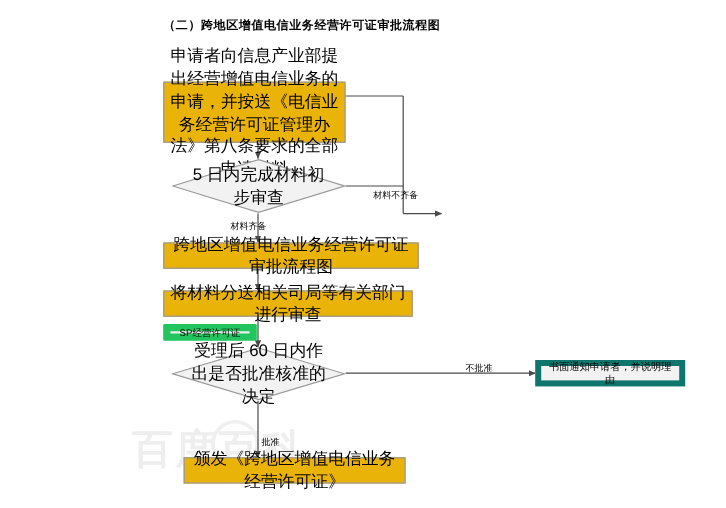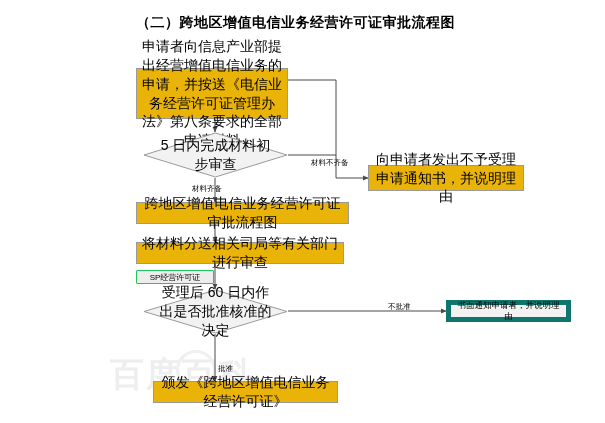--- a/index.html
+++ b/index.html
@@ -11,21 +11,21 @@
     width: 605px;
     height: 423px;
     position: relative;
     font-family: "Liberation Sans", "DejaVu Sans", sans-serif;
     overflow: hidden;
   }
   #page-title {
     position: absolute;
     left: 136px;
     top: 14px;
-    font-size: 14px;
+    font-size: 10px;
     font-weight: bold;
     color: #000;
     letter-spacing: 0.5px;
     white-space: nowrap;
   }
   .diagram {
     position: absolute;
     left: 0;
     top: 0;
     width: 605px;
@@ -88,21 +88,21 @@
   .edge-label {
     position: absolute;
     font-size: 7.5px;
     color: #000;
     white-space: nowrap;
   }
   .tag {
     position: absolute;
     box-sizing: border-box;
     background: #ededed;
-    border: 1px solid #22c55e;
+    border: 6px solid #22c55e;
     font-size: 8px;
     color: #000;
     display: flex;
     align-items: center;
     justify-content: center;
     border-radius: 1px;
   }
   .watermark {
     position: absolute;
     left: 110px;
@@ -171,23 +171,20 @@
     <svg width="145" height="46" viewBox="0 0 145 46">
       <polygon points="72.5,1 144,23 72.5,45 1,23" fill="#f2f2f2" stroke="#9a9a9a" stroke-width="1"></polygon>
     </svg>
     <div class="diamond-label">5 日内完成材料初步审查</div>
   </div>
 
   <div class="edge-label" style="left:311px; top:158px;">材料不齐备</div>
 
   <div class="edge-label" style="left:192px; top:184px;">材料齐备</div>
 
-  <div class="node box" style="left:368px; top:165px; width:156px; height:26px;">
-    <span>向申请者发出不予受理申请通知书，并说明理由</span>
-  </div>
 
   <div class="node box" style="left:136px; top:202px; width:213px; height:22px;">
     <span>跨地区增值电信业务经营许可证审批流程图</span>
   </div>
 
   <div class="node box" style="left:136px; top:242px; width:208px; height:22px;">
     <span>将材料分送相关司局等有关部门进行审查</span>
   </div>
 
   <div class="tag" style="left:136px; top:270px; width:78px; height:14px;">

